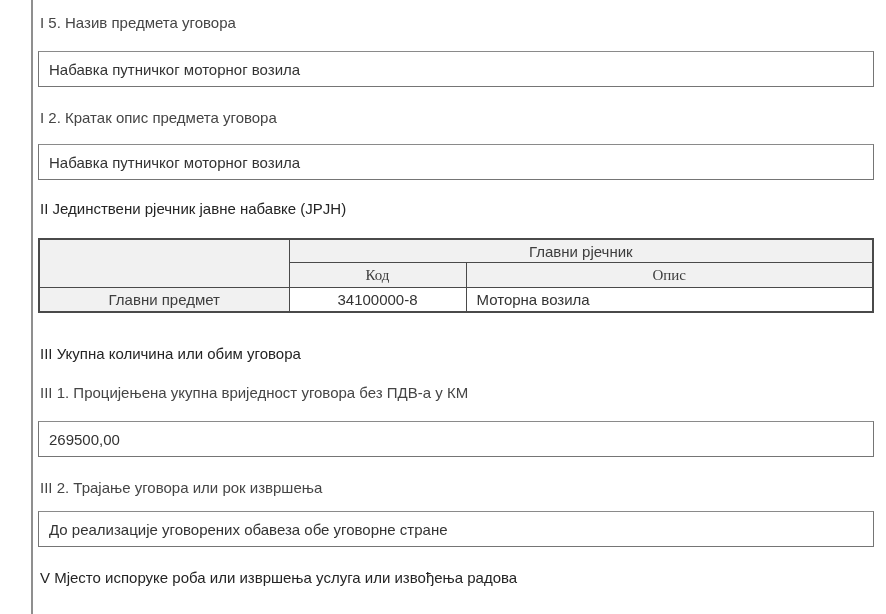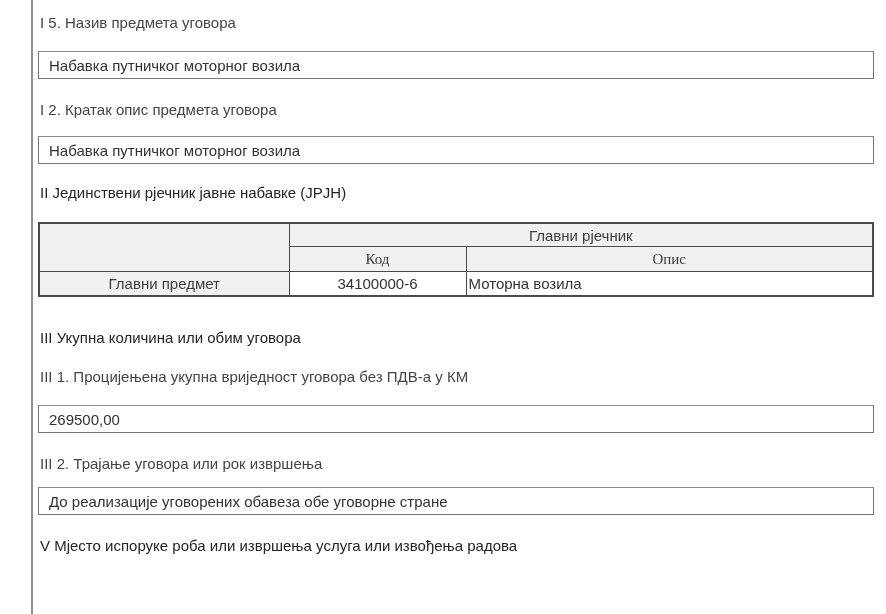--- a/index.html
+++ b/index.html
@@ -40,21 +40,21 @@
   .section-heading {
     font-size: 15px;
     line-height: 17px;
     font-weight: normal;
     color: #242424;
     margin: 0 0 0 2px;
   }
   .text-input {
     display: block;
     width: 100%;
-    height: 28px;
+    height: 36px;
     box-sizing: border-box;
     border: 1px solid #757575;
     border-top-color: #8a8a8a;
     background: #ffffff;
     font-family: "Liberation Sans", sans-serif;
     font-size: 15px;
     color: #333333;
     padding: 0 10px;
     outline: none;
   }
@@ -69,21 +69,21 @@
     margin-top: 21px;
     width: 100%;
     border-collapse: collapse;
     border: 2px solid #4a4a4a;
     font-size: 15px;
     color: #333333;
     table-layout: fixed;
   }
   table.jpjh td {
     border: 1px solid #4a4a4a;
-    padding: 0 2px;
+    padding: 0 10px;
     overflow: hidden;
     white-space: nowrap;
   }
   td.hdr {
     background: #f1f1f1;
     text-align: center;
     color: #3d3d3d;
   }
   td.val-center { background: #ffffff; text-align: center; }
   td.val-left   { background: #ffffff; text-align: left; }
@@ -118,21 +118,21 @@
           <tr class="r1">
         <td class="hdr" rowspan="2"></td>
         <td class="hdr" colspan="2">Главни рјечник</td>
       </tr>
       <tr class="r2">
         <td class="hdr">Код</td>
         <td class="hdr">Опис</td>
       </tr>
       <tr class="r3">
         <td class="hdr">Главни предмет</td>
-        <td class="val-center">34100000-6</td>
+        <td class="val-center">34100000-8</td>
         <td class="val-left">Моторна возила</td>
       </tr>
     </tbody>
       </table>
 
     <div class="section-heading mt-heading-lg">III Укупна количина или обим уговора</div>
 
     <div class="field-label mt-label">III 1. Процијењена укупна вриједност уговора без ПДВ-а у КМ</div>
     <input class="text-input mt-input" type="text" value="269500,00" style="">
 

